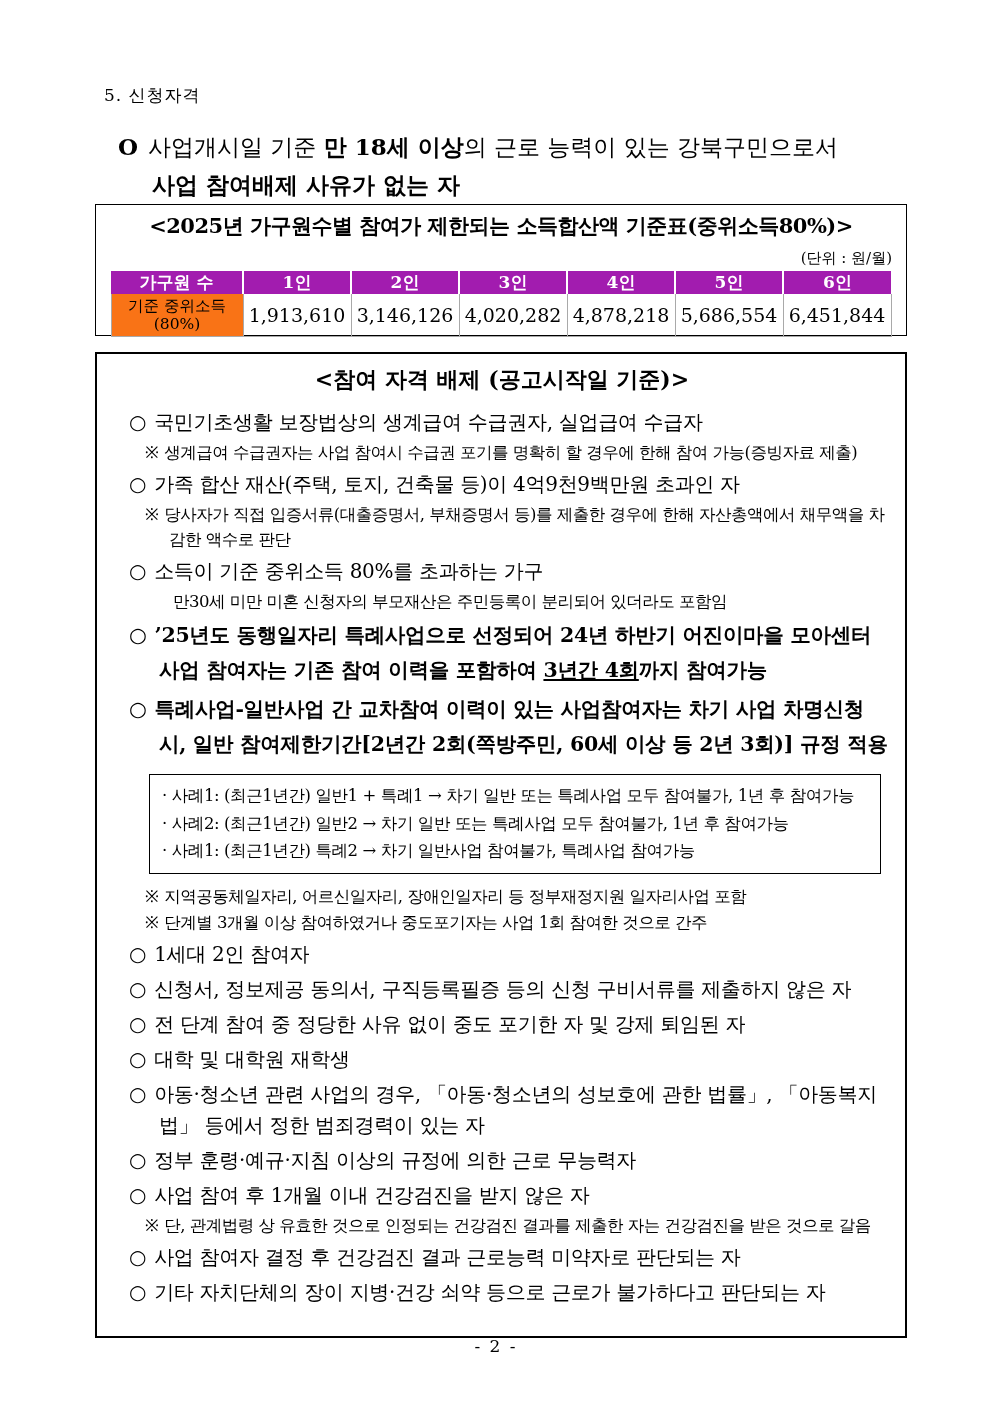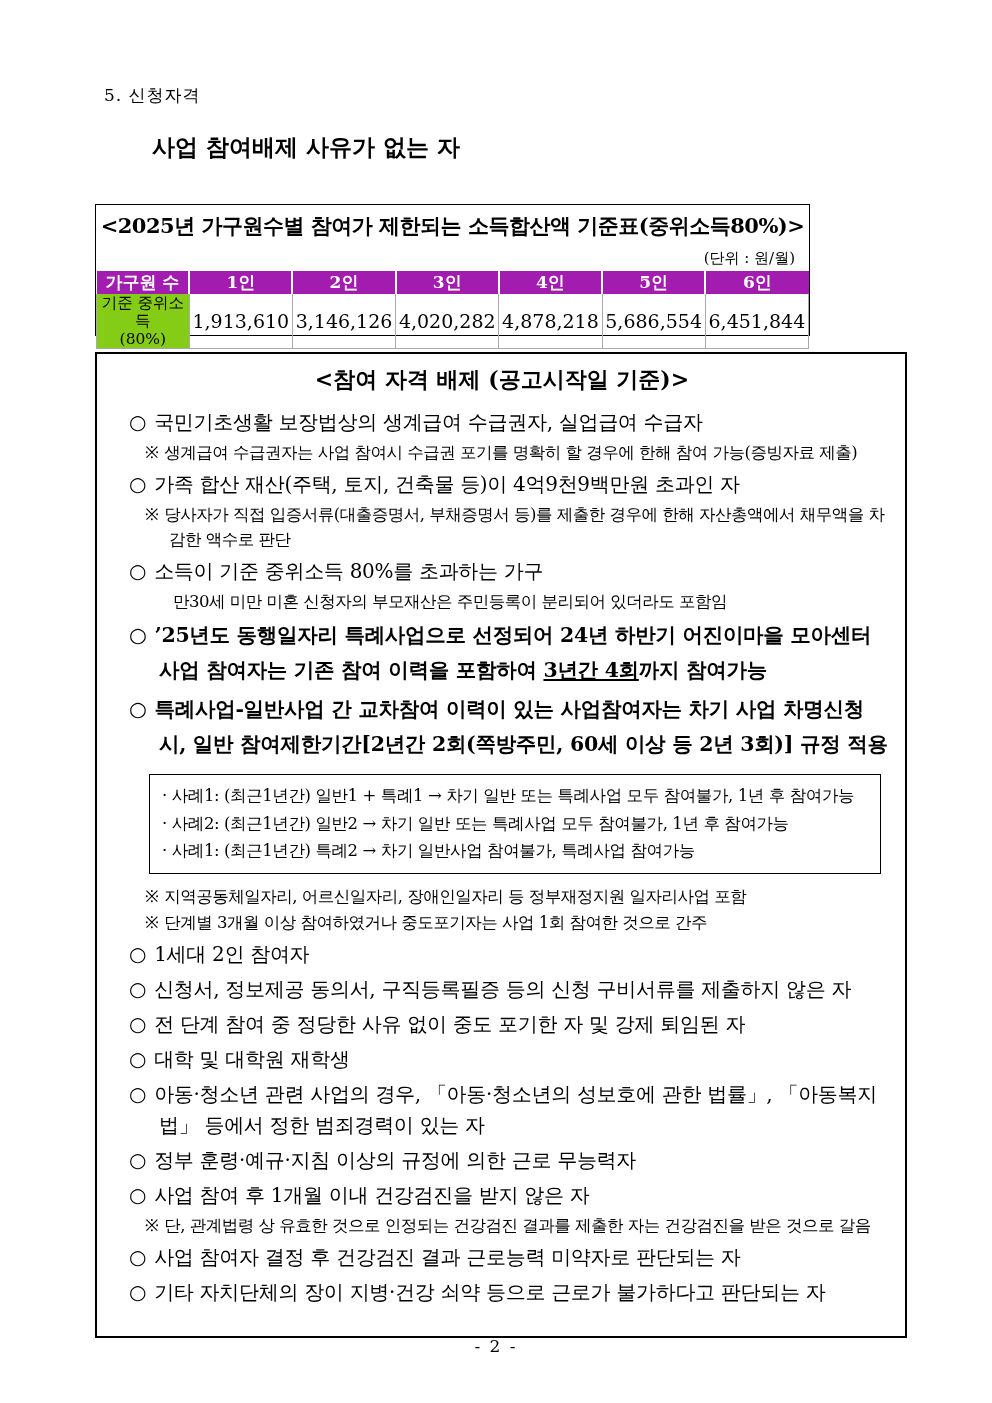--- a/index.html
+++ b/index.html
@@ -16,41 +16,41 @@
   .intro{
     position:absolute; left:118px; top:128px;
     font-size:23px; line-height:37px; width:800px;
   }
   .intro .bullet{ font-weight:bold; margin-right:10px; }
   .b{ font-weight:bold; }
   .intro-line2{ padding-left:34px; font-weight:bold; }
 
   
   .table-box{
-    position:absolute; left:95px; top:204px; width:715px; height:132px;
+    position:absolute; left:95px; top:204px; width:812px; height:132px;
     border:1px solid #000;
   }
   .table-title{
     text-align:center; font-weight:bold; font-size:21px; margin-top:7px;
     letter-spacing:-0.5px;
   }
   .unit-note{ text-align:right; font-size:15px; margin:9px 14px 3px 0; }
   table.income{ border-collapse:collapse; margin:0 auto; table-layout:fixed; }
   table.income th{
     background:#a21caf; color:#ffffff; font-size:17px; font-weight:bold;
     height:23px; border-left:2px solid #ffffff; padding:0;
   }
   table.income th:first-child{ border-left:none; width:132px; }
   table.income th.num-col{ width:108px; }
   table.income td{
     border:1px solid #a9a9a9; border-top:none; text-align:center;
     font-size:19px; height:42px; padding:0;
   }
   table.income td.row-label{
-    background:#84cc16; font-size:15.5px; line-height:18px;
+    background:#f97316; font-size:15.5px; line-height:18px;
   }
 
   
   .exclusion-box{
     position:absolute; left:95px; top:352px; width:812px; height:986px;
     border:2px solid #000; padding:6px 8px 0 10px; overflow:hidden;
   }
   .box-title{
     text-align:center; font-weight:bold; font-size:22px; margin:5px 0 12px;
   }
@@ -79,20 +79,23 @@
     position:absolute; left:0; top:1336px; width:100%;
     text-align:center; font-size:17px; letter-spacing:2px;
   }
 </style>
 </head>
 <body>
 
 <div class="section-title">5. 신청자격</div>
 
 <div class="intro">
+  <div>
+    <span class="bullet">O</span><span>사업개시일 기준 </span><span class="b">만 18세 이상</span><span>의 근로 능력이 있는 강북구민으로서</span>
+  </div>
   <div class="intro-line2">사업 참여배제 사유가 없는 자</div>
 </div>
 
 <div class="table-box">
   <div class="table-title">&lt;2025년 가구원수별 참여가 제한되는 소득합산액 기준표(중위소득80%)&gt;</div>
   <div class="unit-note">(단위 : 원/월)</div>
   <table class="income">
     <tbody>
         <tr>
       <th>가구원 수</th>

